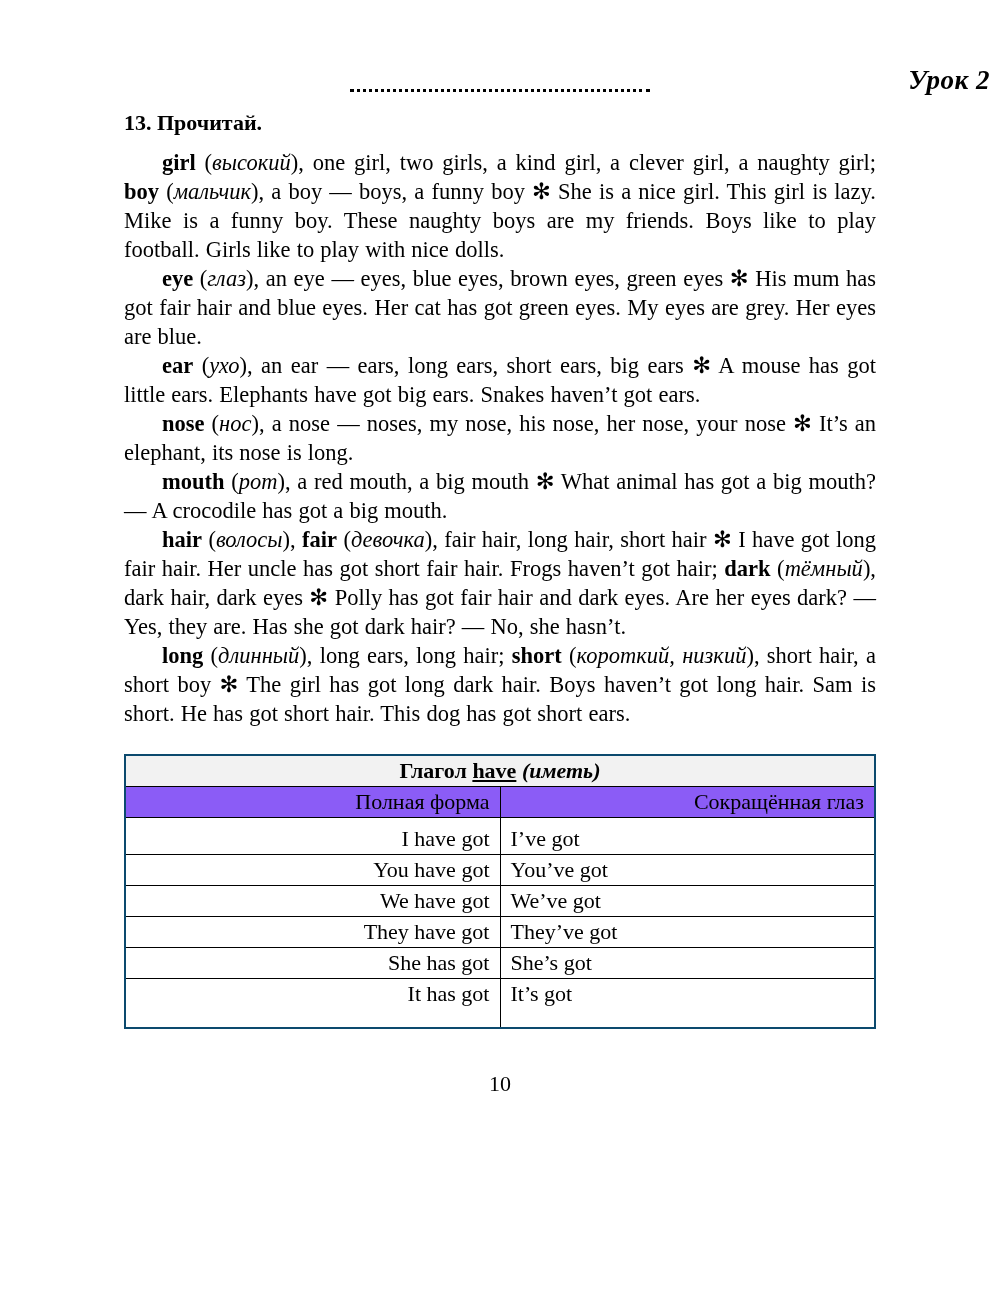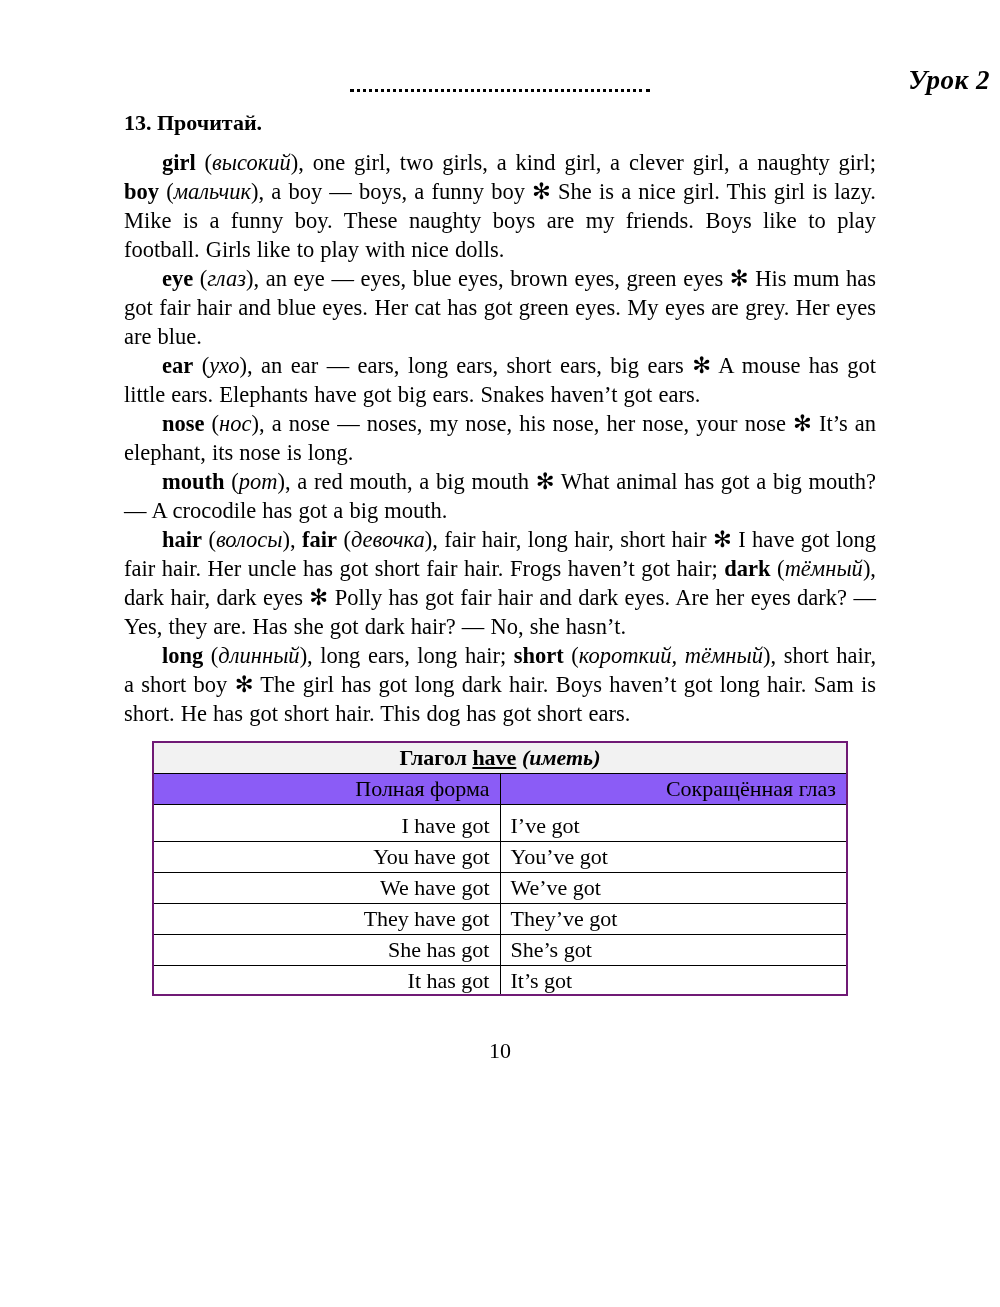--- a/index.html
+++ b/index.html
@@ -64,24 +64,24 @@
     line-height: 1.29;
     text-indent: 38px;
     text-align: justify;
     -webkit-hyphens: none;
     hyphens: none;
     word-spacing: 0.5px;
   }
   b { font-weight: bold; }
   i { font-style: italic; }
   table.have-table {
-    margin: 13px auto 0 auto;
-    width: 696px;
+    margin: 26px auto 0 auto;
+    width: 752px;
     border-collapse: collapse;
-    border: 2px solid #701a75;
+    border: 2px solid #0c4a6e;
     font-size: 22px;
   }
   table.have-table td, table.have-table th {
     border: 1.5px solid #000;
     padding: 2px 10px;
   }
   .tbl-title {
     text-align: center;
     font-weight: bold;
     font-size: 22px;
@@ -100,21 +100,21 @@
     width: 50%;
     padding-right: 14px;
   }
   .cell-short {
     text-align: left;
     width: 50%;
     padding-left: 12px;
   }
   .rows-wrap td { border-top: none; border-bottom: none; }
   .rows-wrap tr:first-child td { padding-top: 8px; }
-  .rows-wrap tr:last-child td { padding-bottom: 0; }
+  .rows-wrap tr:last-child td { padding-bottom: 20px; }
   .page-number {
     text-align: center;
     font-size: 22px;
     margin-top: 42px;
   }
 </style>
 </head>
 <body>
 
 <div class="page">
@@ -128,21 +128,21 @@
 
     <div class="exercise-head">13. Прочитай.</div>
 
     <div>
       <p class="para"><b>girl</b> (<i>высокий</i>), one girl, two girls, a kind girl, a clever girl, a naughty girl; <b>boy</b> (<i>мальчик</i>), a boy — boys, a funny boy ✻ She is a nice girl. This girl is lazy. Mike is a funny boy. These naughty boys are my friends. Boys like to play football. Girls like to play with nice dolls.</p>
       <p class="para"><b>eye</b> (<i>глаз</i>), an eye — eyes, blue eyes, brown eyes, green eyes ✻ His mum has got fair hair and blue eyes. Her cat has got green eyes. My eyes are grey. Her eyes are blue.</p>
       <p class="para"><b>ear</b> (<i>ухо</i>), an ear — ears, long ears, short ears, big ears ✻ A mouse has got little ears. Elephants have got big ears. Snakes haven’t got ears.</p>
       <p class="para"><b>nose</b> (<i>нос</i>), a nose — noses, my nose, his nose, her nose, your nose ✻ It’s an elephant, its nose is long.</p>
       <p class="para"><b>mouth</b> (<i>рот</i>), a red mouth, a big mouth ✻ What animal has got a big mouth? — A crocodile has got a big mouth.</p>
       <p class="para"><b>hair</b> (<i>волосы</i>), <b>fair</b> (<i>девочка</i>), fair hair, long hair, short hair ✻ I have got long fair hair. Her uncle has got short fair hair. Frogs haven’t got hair; <b>dark</b> (<i>тёмный</i>), dark hair, dark eyes ✻ Polly has got fair hair and dark eyes. Are her eyes dark? — Yes, they are. Has she got dark hair? — No, she hasn’t.</p>
-      <p class="para"><b>long</b> (<i>длинный</i>), long ears, long hair; <b>short</b> (<i>короткий, тёмный</i>), short hair, a short boy ✻ The girl has got long dark hair. Boys haven’t got long hair. Sam is short. He has got short hair. This dog has got short ears.</p>
+      <p class="para"><b>long</b> (<i>длинный</i>), long ears, long hair; <b>short</b> (<i>короткий, низкий</i>), short hair, a short boy ✻ The girl has got long dark hair. Boys haven’t got long hair. Sam is short. He has got short hair. This dog has got short ears.</p>
     </div>
 
     <table class="have-table">
       <thead>
         <tr>
           <td class="tbl-title" colspan="2">
             <span>Глагол </span><u>have</u><i> (иметь)</i>
           </td>
         </tr>
         <tr>

